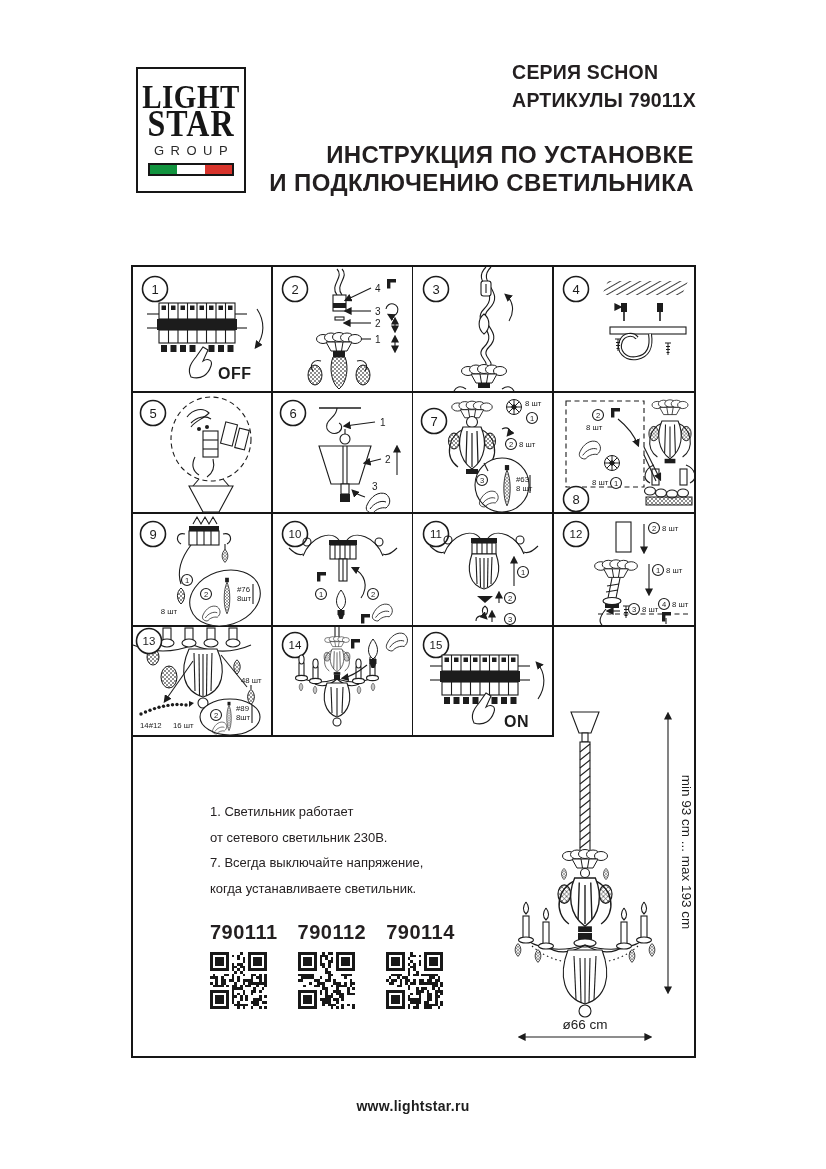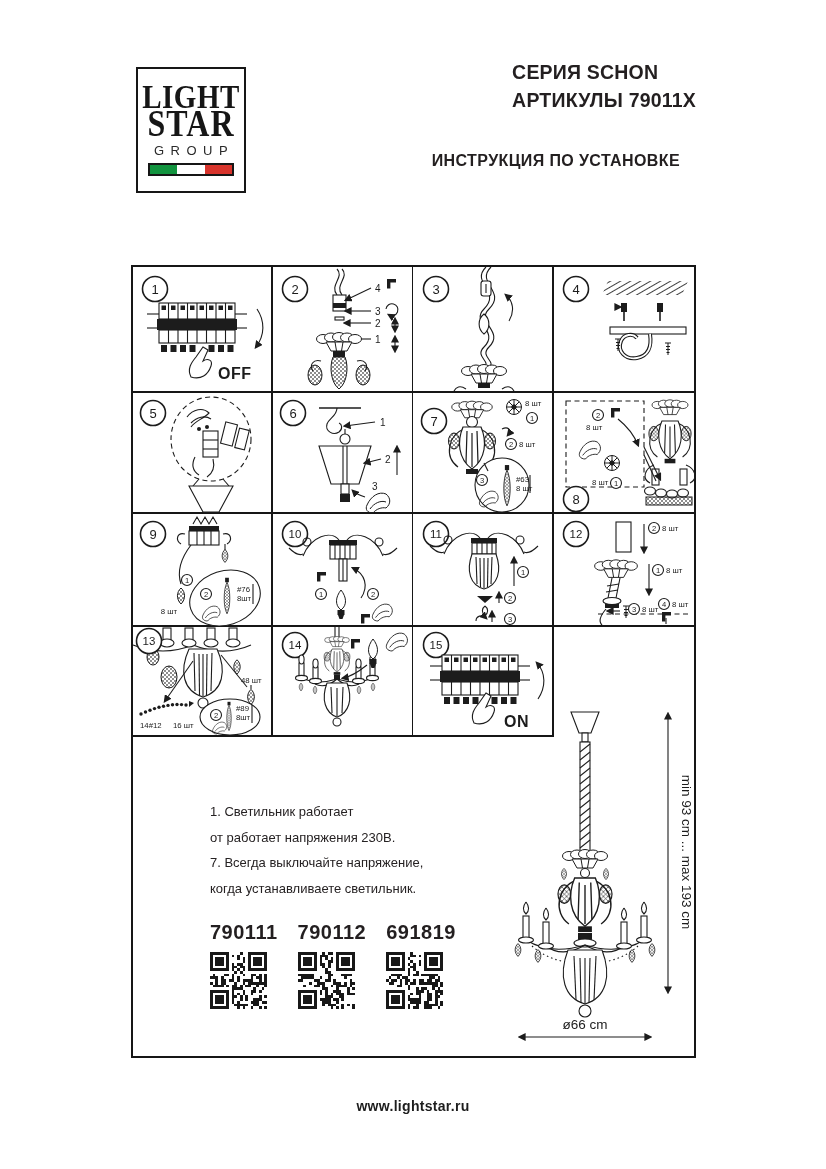--- a/index.html
+++ b/index.html
@@ -11,21 +11,21 @@
             box-sizing:border-box;display:flex;flex-direction:column;align-items:center;justify-content:center;background:#fff;}
   .logo-word{font-family:"Liberation Serif",serif;font-weight:700;line-height:0.88;color:#161616;transform:scaleY(1.18);}
   .logo-l1{font-size:29px;letter-spacing:0.5px;}
   .logo-l2{font-size:32px;letter-spacing:1px;}
   .logo-group{font-size:13px;letter-spacing:6.5px;margin:6px 0 0 6px;color:#2a2a2a;font-weight:400;}
   .flag{width:82px;height:9px;border:2px solid #161616;display:flex;margin-top:5px;box-sizing:content-box;}
   .flag>div{flex:1;}
 
   
   .hdr-top{position:absolute;top:58px;right:130px;text-align:left;font-weight:700;font-size:19.5px;line-height:28px;letter-spacing:0.2px;}
-  .hdr-title{position:absolute;top:141px;right:146px;text-align:right;font-weight:700;font-size:16px;line-height:27.5px;letter-spacing:0.4px;margin-top:6px;}
+  .hdr-title{position:absolute;top:141px;right:132px;text-align:right;font-weight:700;font-size:24px;line-height:27.5px;letter-spacing:0.4px;}
 
   
   .grid{position:absolute;left:131px;top:265px;width:565px;height:793px;border:2px solid #161616;box-sizing:border-box;background:#fff;}
   .gl{position:absolute;background:#161616;}
   .cell{position:absolute;}
   .cell svg{display:block;width:100%;height:100%;overflow:visible;}
 
   svg text{font-family:"Liberation Sans",sans-serif;fill:#1c1c1c;}
   .stepn{font-size:13px;text-anchor:middle;}
   .stepn2{font-size:11.5px;text-anchor:middle;}
@@ -197,20 +197,21 @@
     </div>
   </div>
 
   <div class="hdr-top">
     <div>СЕРИЯ SCHON</div>
     <div>АРТИКУЛЫ 79011X</div>
   </div>
 
   <div class="hdr-title">
     <div>ИНСТРУКЦИЯ ПО УСТАНОВКЕ</div>
+    <div>И ПОДКЛЮЧЕНИЮ СВЕТИЛЬНИКА</div>
   </div>
 
   <div class="grid">
 
     <div class="gl" style="left:138px;top:0;width:1.6px;height:470px"></div>
     <div class="gl" style="left:278.5px;top:0;width:1.6px;height:470px"></div>
     <div class="gl" style="left:419px;top:0;width:1.6px;height:470px"></div>
     <div class="gl" style="left:0;top:124px;width:561px;height:1.6px"></div>
     <div class="gl" style="left:0;top:245px;width:561px;height:1.6px"></div>
     <div class="gl" style="left:0;top:358px;width:561px;height:1.6px"></div>
@@ -801,21 +802,21 @@
       <text class="dim" transform="rotate(90 232 212)" x="232" y="212" text-anchor="middle">min 93 cm ... max 193 cm</text>
     </g>
     <g>
       <line x1="70" y1="397" x2="200" y2="397" class="ln" marker-start="url(#arR)" marker-end="url(#ar)"></line>
       <text class="dim" x="135" y="389" text-anchor="middle">ø66 cm</text>
     </g>
   </svg>
 
   <div class="notes">
     <div>1. Светильник работает</div>
-    <div>от работает напряжения 230В.</div>
+    <div>от сетевого светильник 230В.</div>
     <div>7. Всегда выключайте напряжение,</div>
     <div>когда устанавливаете светильник.</div>
   </div>
 
   <div class="articles">
     <div class="article">
       <div class="code">790111</div>
       <div class="qr">
           <svg viewBox="0 0 21 21" shape-rendering="crispEdges" xmlns="http://www.w3.org/2000/svg">
             <rect width="21" height="21" fill="#fff"></rect>
@@ -1257,21 +1258,21 @@
             <rect x="18" y="19" width="1" height="1" fill="#181818"></rect>
             <rect x="20" y="19" width="1" height="1" fill="#181818"></rect>
             <rect x="12" y="20" width="1" height="1" fill="#181818"></rect>
             <rect x="14" y="20" width="1" height="1" fill="#181818"></rect>
             <rect x="16" y="20" width="1" height="1" fill="#181818"></rect>
             <rect x="20" y="20" width="1" height="1" fill="#181818"></rect>
           </svg>
         </div>
     </div>
     <div class="article">
-      <div class="code">691819</div>
+      <div class="code">790114</div>
       <div class="qr">
           <svg viewBox="0 0 21 21" shape-rendering="crispEdges" xmlns="http://www.w3.org/2000/svg">
             <rect width="21" height="21" fill="#fff"></rect>
             <rect x="0" y="0" width="1" height="1" fill="#181818"></rect>
             <rect x="1" y="0" width="1" height="1" fill="#181818"></rect>
             <rect x="2" y="0" width="1" height="1" fill="#181818"></rect>
             <rect x="3" y="0" width="1" height="1" fill="#181818"></rect>
             <rect x="4" y="0" width="1" height="1" fill="#181818"></rect>
             <rect x="5" y="0" width="1" height="1" fill="#181818"></rect>
             <rect x="6" y="0" width="1" height="1" fill="#181818"></rect>

